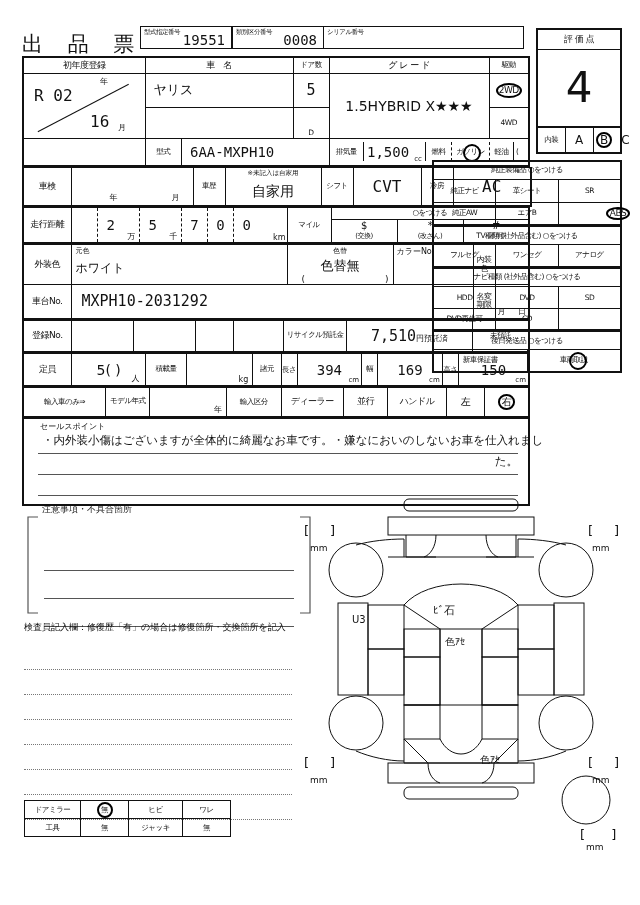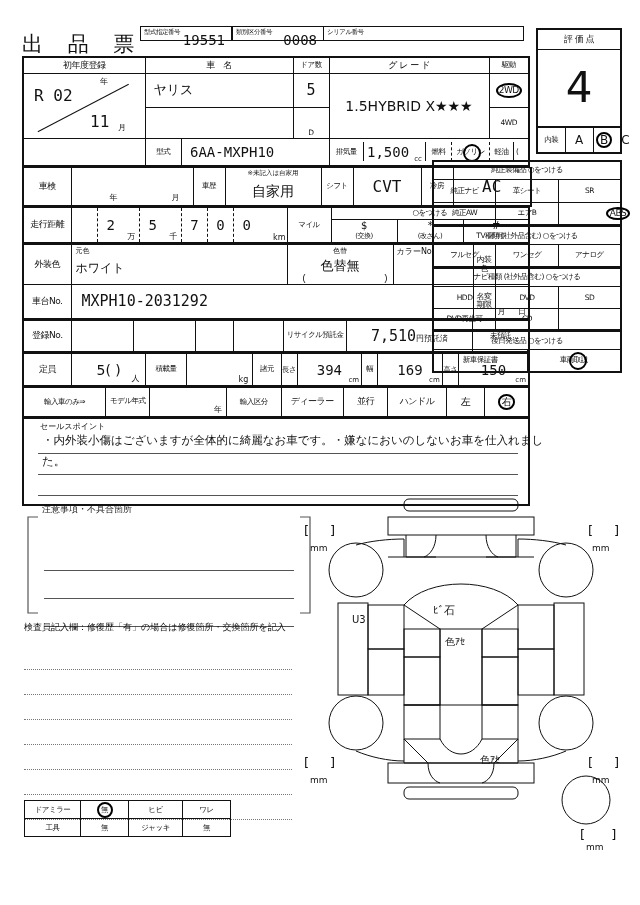--- a/index.html
+++ b/index.html
@@ -24,21 +24,21 @@
   .dash-r { border-right:1px dashed #111 !important; }
   .nob { border:none !important; }
 
   
   .circ {
     display:inline-block; border:2.2px solid #000; border-radius:50%;
     padding:0 2px; line-height:1;text-align:right;
   }
   .circ-o { position:absolute; border:2.2px solid #000; border-radius:50%; }
   .title { position:absolute; left:22px; top:30px; font-size:21px; letter-spacing:9px; font-weight:500; }
-  .kbox { position:absolute; border:1px solid #111; height:15px; }
+  .kbox { position:absolute; border:1px solid #111; height:23px; }
   .kbox .k-lab { position:absolute; left:3px; top:1px; font-size:6.5px; letter-spacing:-0.5px; color:#222;}
   .kbox .k-val { position:absolute; right:6px; top:5px; font-size:14px; font-family:"DejaVu Sans Mono","Liberation Mono",monospace; }
 
   
   #mainwrap { position:absolute; left:22px; top:56px; width:508px; }
   #scorewrap { position:absolute; left:536px; top:28px; width:78px; }
   #equipwrap { position:absolute; left:432px; top:160px; width:190px; }
 
   .slash { position:absolute; left:0; top:0; width:100%; height:100%; overflow:hidden; }
 
@@ -110,21 +110,21 @@
         <td width="160" height="16" class="lbl" style="border-bottom:1px solid #111;">グ レ ー ド</td>
         <td width="40" height="16" class="lblsm" style="border-bottom:1px solid #111;">駆動</td>
       </tr>
       <tr>
         <td rowspan="2" height="62" style="position:relative;">
           <svg class="slash" viewBox="0 0 122 62" preserveAspectRatio="none">
             <line x1="14" y1="56" x2="106" y2="10" stroke="#111" stroke-width="1"></line>
           </svg>
           <span style="position:absolute; left:10px; top:12px; font-size:16px; font-family:'DejaVu Sans Mono','Liberation Mono',monospace;">R 02</span>
           <span style="position:absolute; left:76px; top:2px; font-size:8px;">年</span>
-          <span style="position:absolute; left:66px; top:38px; font-size:16px; font-family:'DejaVu Sans Mono','Liberation Mono',monospace;">11</span>
+          <span style="position:absolute; left:66px; top:38px; font-size:16px; font-family:'DejaVu Sans Mono','Liberation Mono',monospace;">16</span>
           <span style="position:absolute; left:94px; top:48px; font-size:8px;">月</span>
         </td>
         <td height="34" style="padding-left:8px; font-size:13px;">ヤリス</td>
         <td height="34" class="val" style="font-size:15px;">5</td>
         <td rowspan="2" height="62" style="font-size:14px; text-align:center;">1.5HYBRID X★★★</td>
         <td height="31" class="lblsm" style="position:relative;">
           <span class="circ" style="font-size:9px; padding:1px 1px;">2WD</span>
         </td>
       </tr>
       <tr>
@@ -231,21 +231,21 @@
       </table>
 
     <table class="tbl" width="508" style="border:2px solid #111; border-top:none;">
       <tbody>
           <tr>
         <td rowspan="1" width="48" height="40" class="lbl">外装色</td>
         <td width="216" height="40" style="position:relative;">
           <span style="position:absolute; left:4px; top:1px; font-size:7px;">元色</span>
           <span style="position:absolute; left:4px; top:15px; font-size:12px;">ホワイト</span>
         </td>
-        <td width="106" height="40" style="position:relative;font-family:Liberation Mono, monospace;">
+        <td width="106" height="40" style="position:relative;">
           <span style="position:absolute; left:50%; transform:translateX(-50%); top:1px; font-size:7px;">色替</span>
           <span style="position:absolute; left:50%; transform:translateX(-50%); top:12px; font-size:13px; white-space:nowrap;">色替無</span>
           <span style="position:absolute; left:14px; bottom:0px; font-size:9px;">(</span>
           <span style="position:absolute; right:4px; bottom:0px; font-size:9px;">)</span>
         </td>
         <td width="80" height="40" style="position:relative;">
           <span style="position:absolute; left:3px; top:1px; font-size:8px;">カラーNo.</span>
           <span style="position:absolute; left:3px; top:18px; font-size:11px;"></span>
         </td>
         <td width="22" height="40" class="lblsm" style="line-height:1.05; font-size:8px;">
@@ -332,21 +332,21 @@
         <td width="44" height="30" class="lblsm">
           <span class="circ" style="font-size:10px; padding:1px 2px;">右</span>
         </td>
       </tr>
     </tbody>
       </table>
 
     <table class="tbl" width="508" style="border:2px solid #111; border-top:none;">
       <tbody>
           <tr>
-        <td height="86" style="position:relative; padding:0;">
+        <td height="86" style="position:relative; padding:0;text-align:right;">
           <span style="position:absolute; left:16px; top:2px; font-size:8px;">セールスポイント</span>
           <div style="position:absolute; left:14px; top:14px; width:480px;">
             <div class="note-line" style="height:21px; font-size:11.5px; white-space:nowrap; padding-left:4px;">・内外装小傷はございますが全体的に綺麗なお車です。・嫌なにおいのしないお車を仕入れまし</div>
             <div class="note-line" style="height:21px; font-size:11.5px; white-space:nowrap; padding-left:4px;">た。</div>
             <div class="note-line" style="height:21px; font-size:11.5px; white-space:nowrap; padding-left:4px;"></div>
           </div>
         </td>
       </tr>
     </tbody>
       </table>

